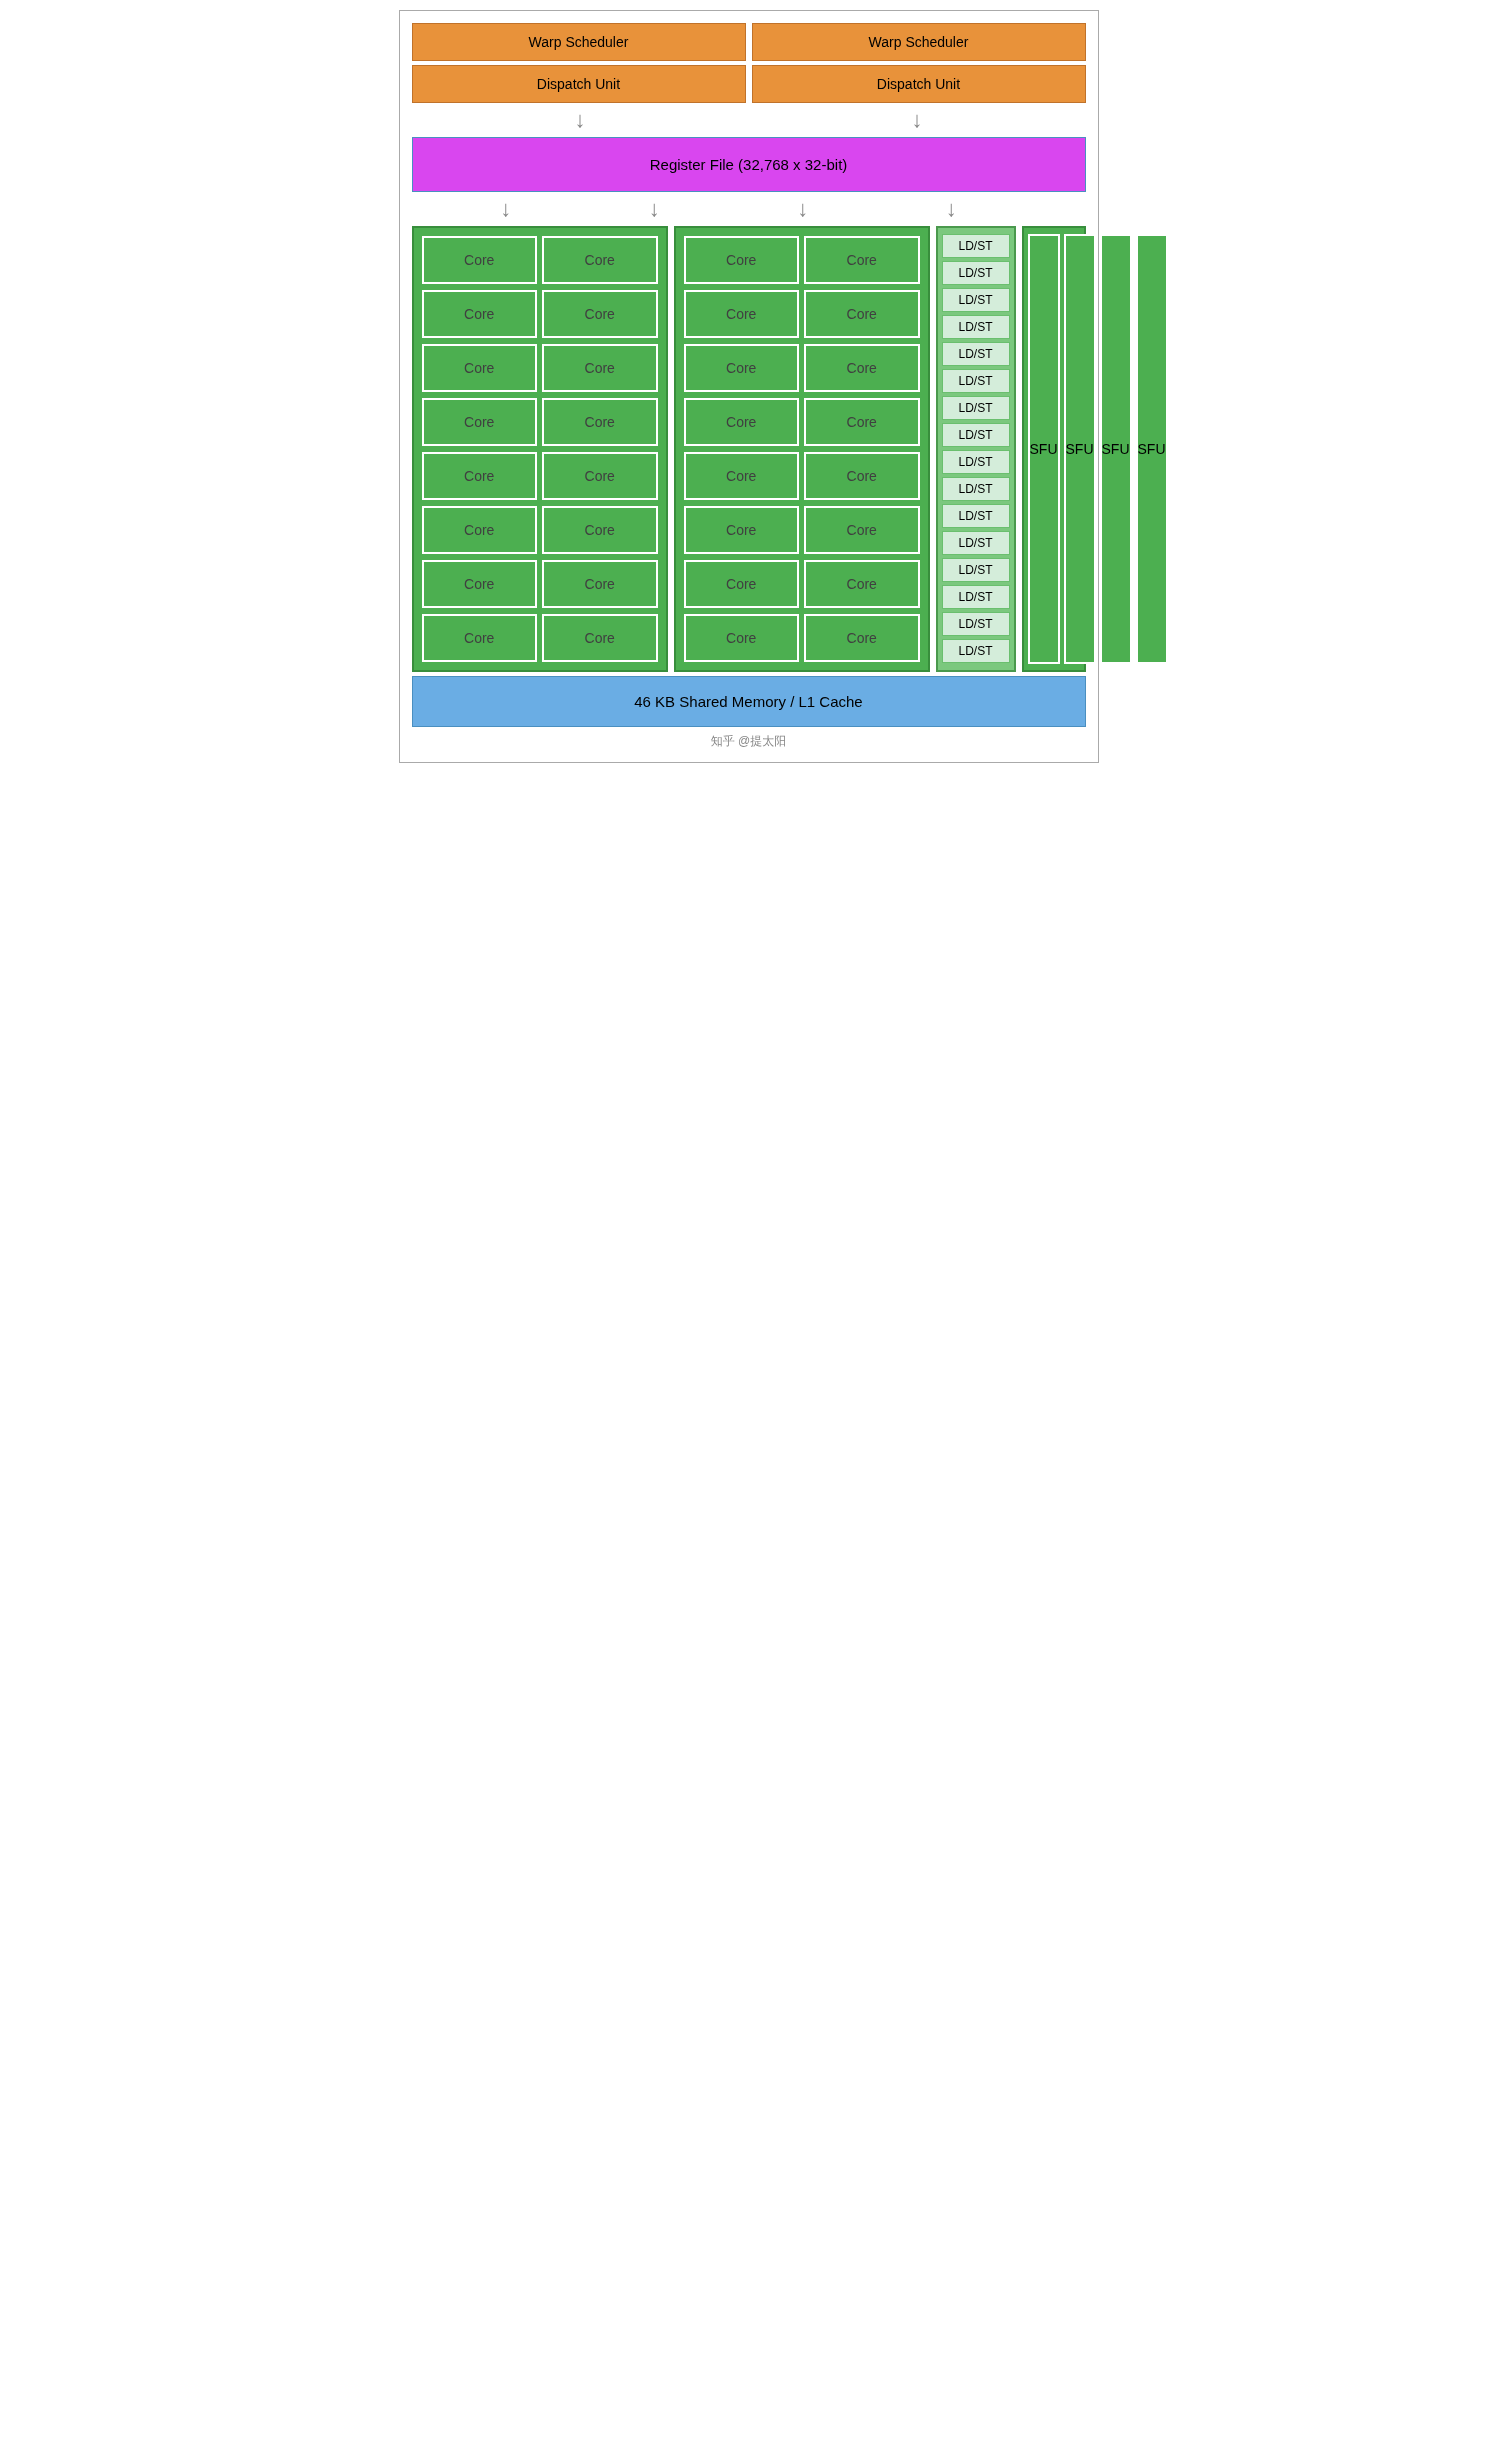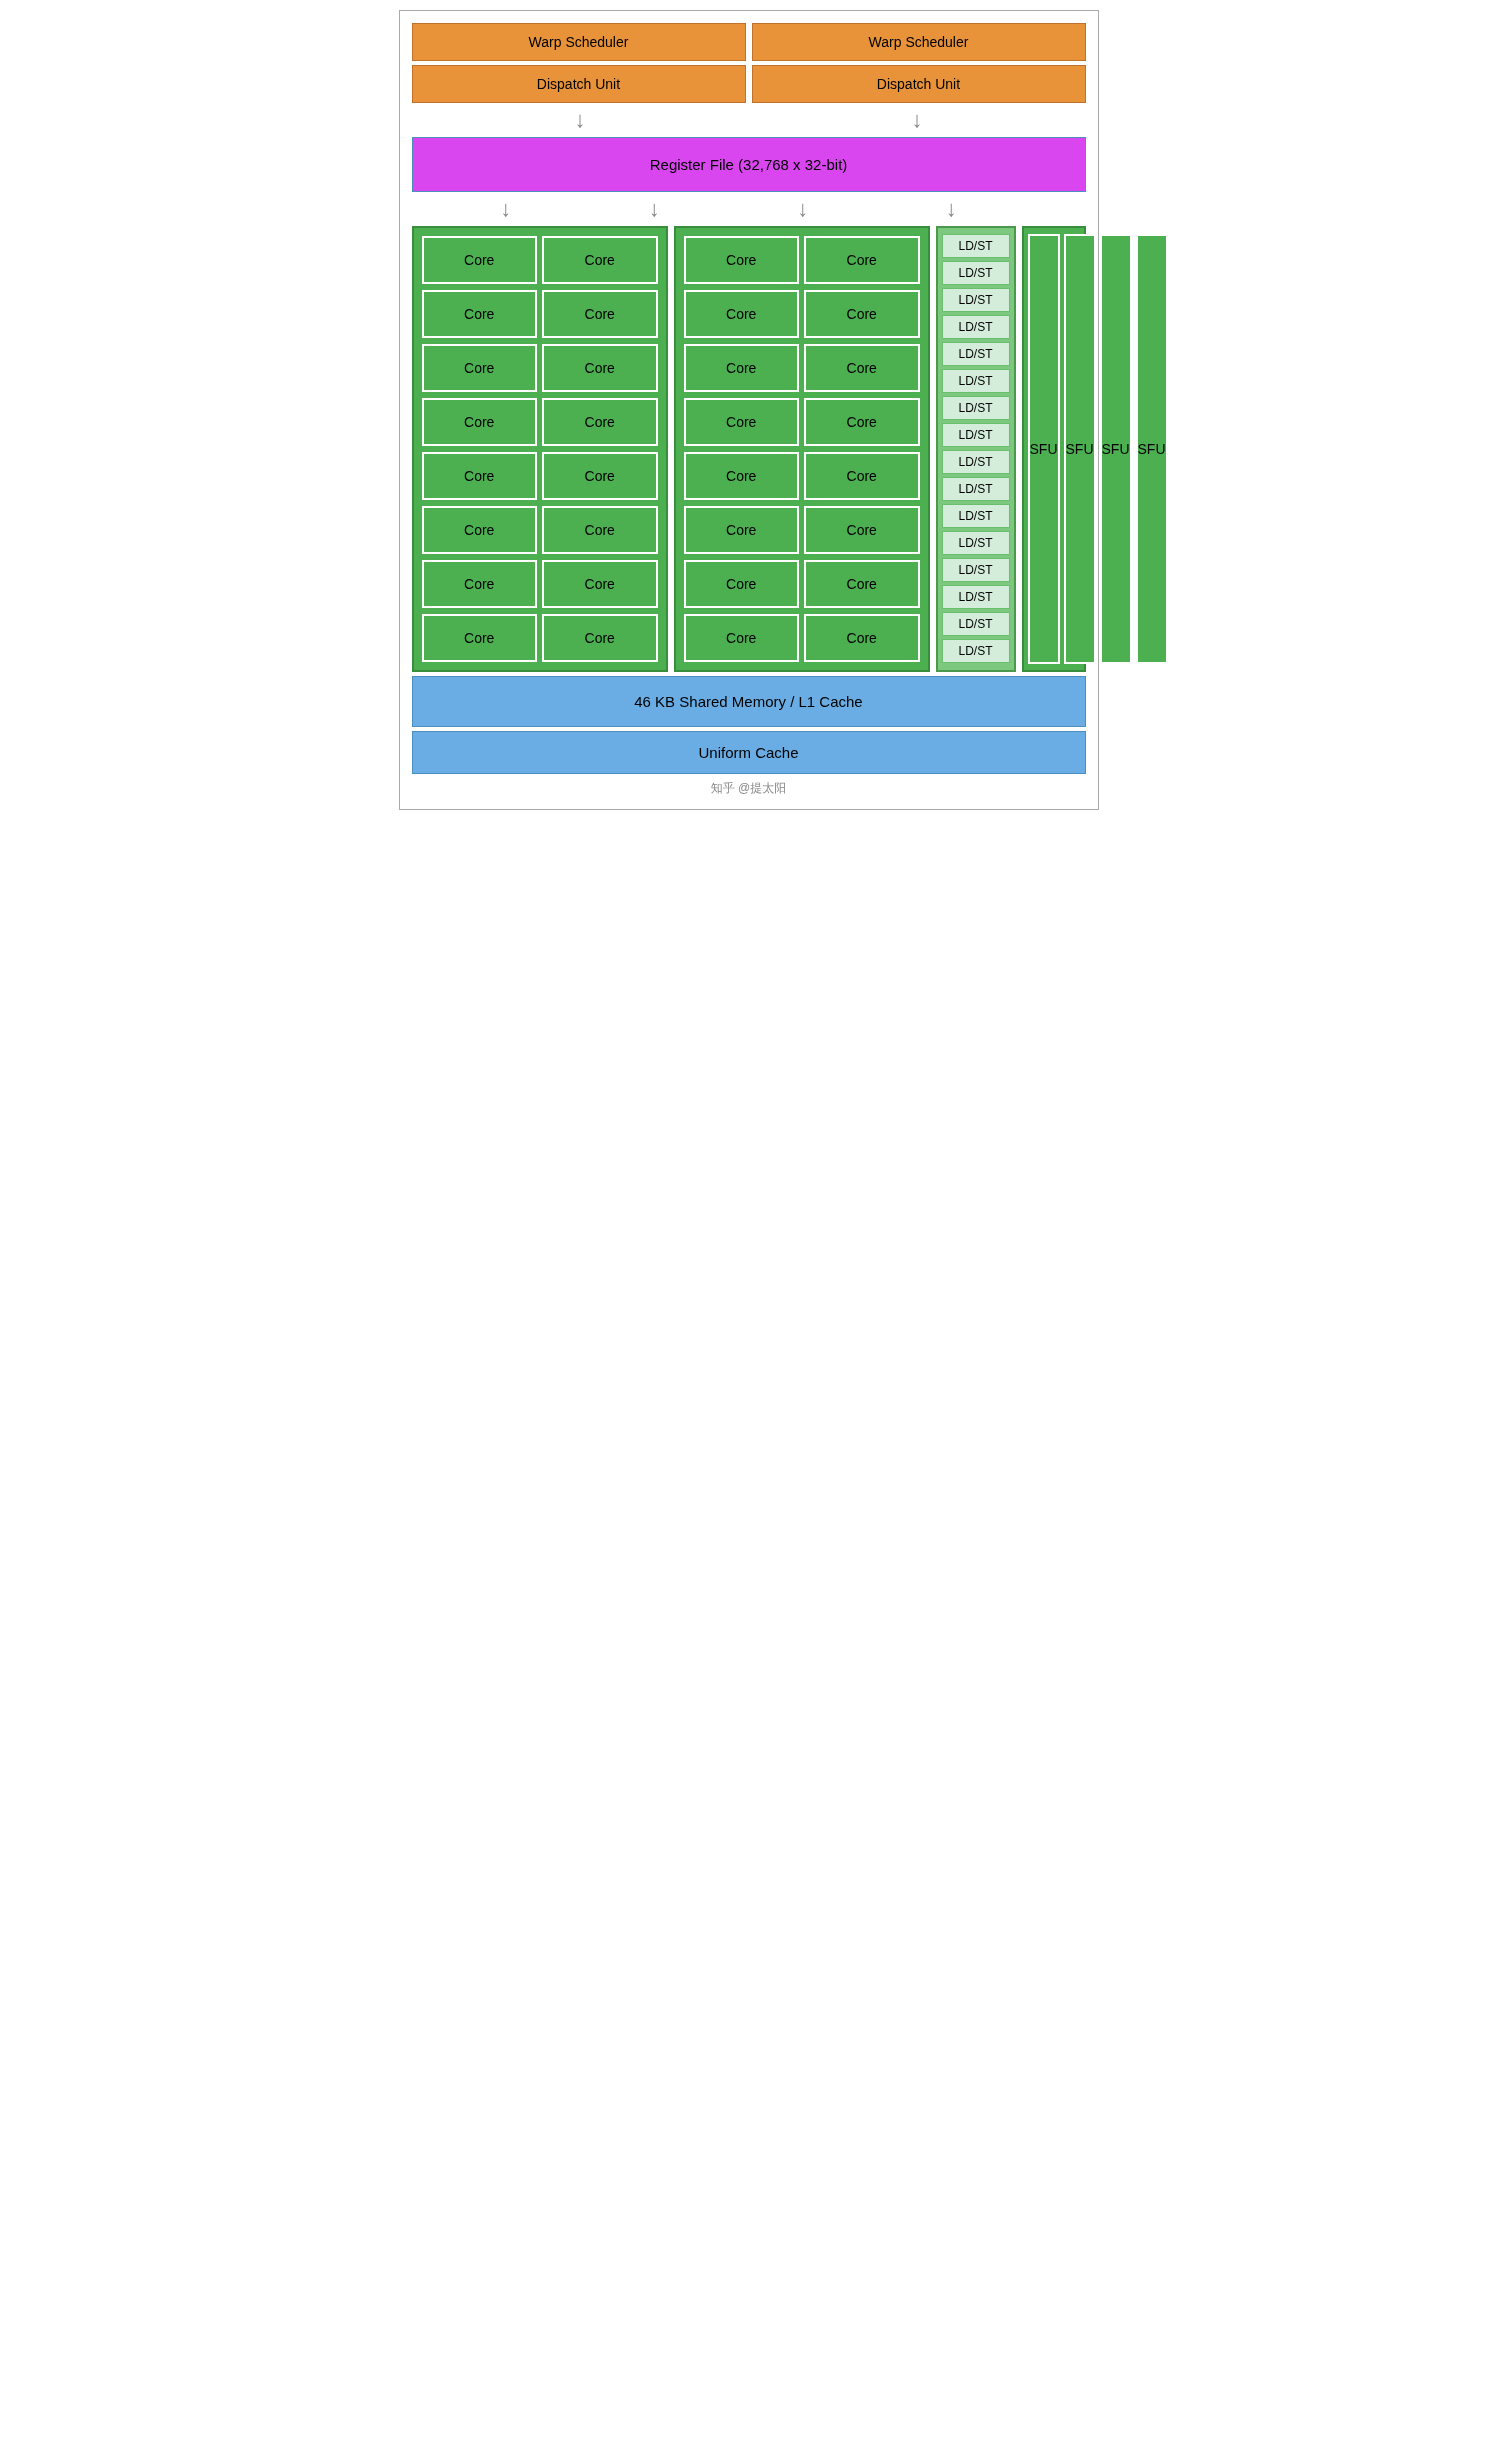--- a/index.html
+++ b/index.html
@@ -95,21 +95,21 @@
       display: flex;
       gap: 5px;
     }
     .core-box {
       flex: 1;
       background: #4caf50;
       border: 2px solid #fff;
       text-align: center;
       padding: 14px 4px;
       font-size: 14px;
-      color: #000000;
+      color: #404040;
       font-weight: normal;
     }
     
     .ldst-col {
       background: #7bc87e;
       border: 2px solid #4a994d;
       padding: 6px 4px;
       display: flex;
       flex-direction: column;
       gap: 3px;
@@ -307,17 +307,16 @@
       <div class="sfu-box">SFU</div>
       <div class="sfu-box">SFU</div>
       <div class="sfu-box">SFU</div>
     </div>
 
   </div>
 
 
   <div class="shared-memory">46 KB Shared Memory / L1 Cache</div>
 
-  <div class="uniform-cache">Uniform Cache</div>
 
   <div class="watermark">知乎 @提太阳</div>
 
 </div>
 
 </body></html>

